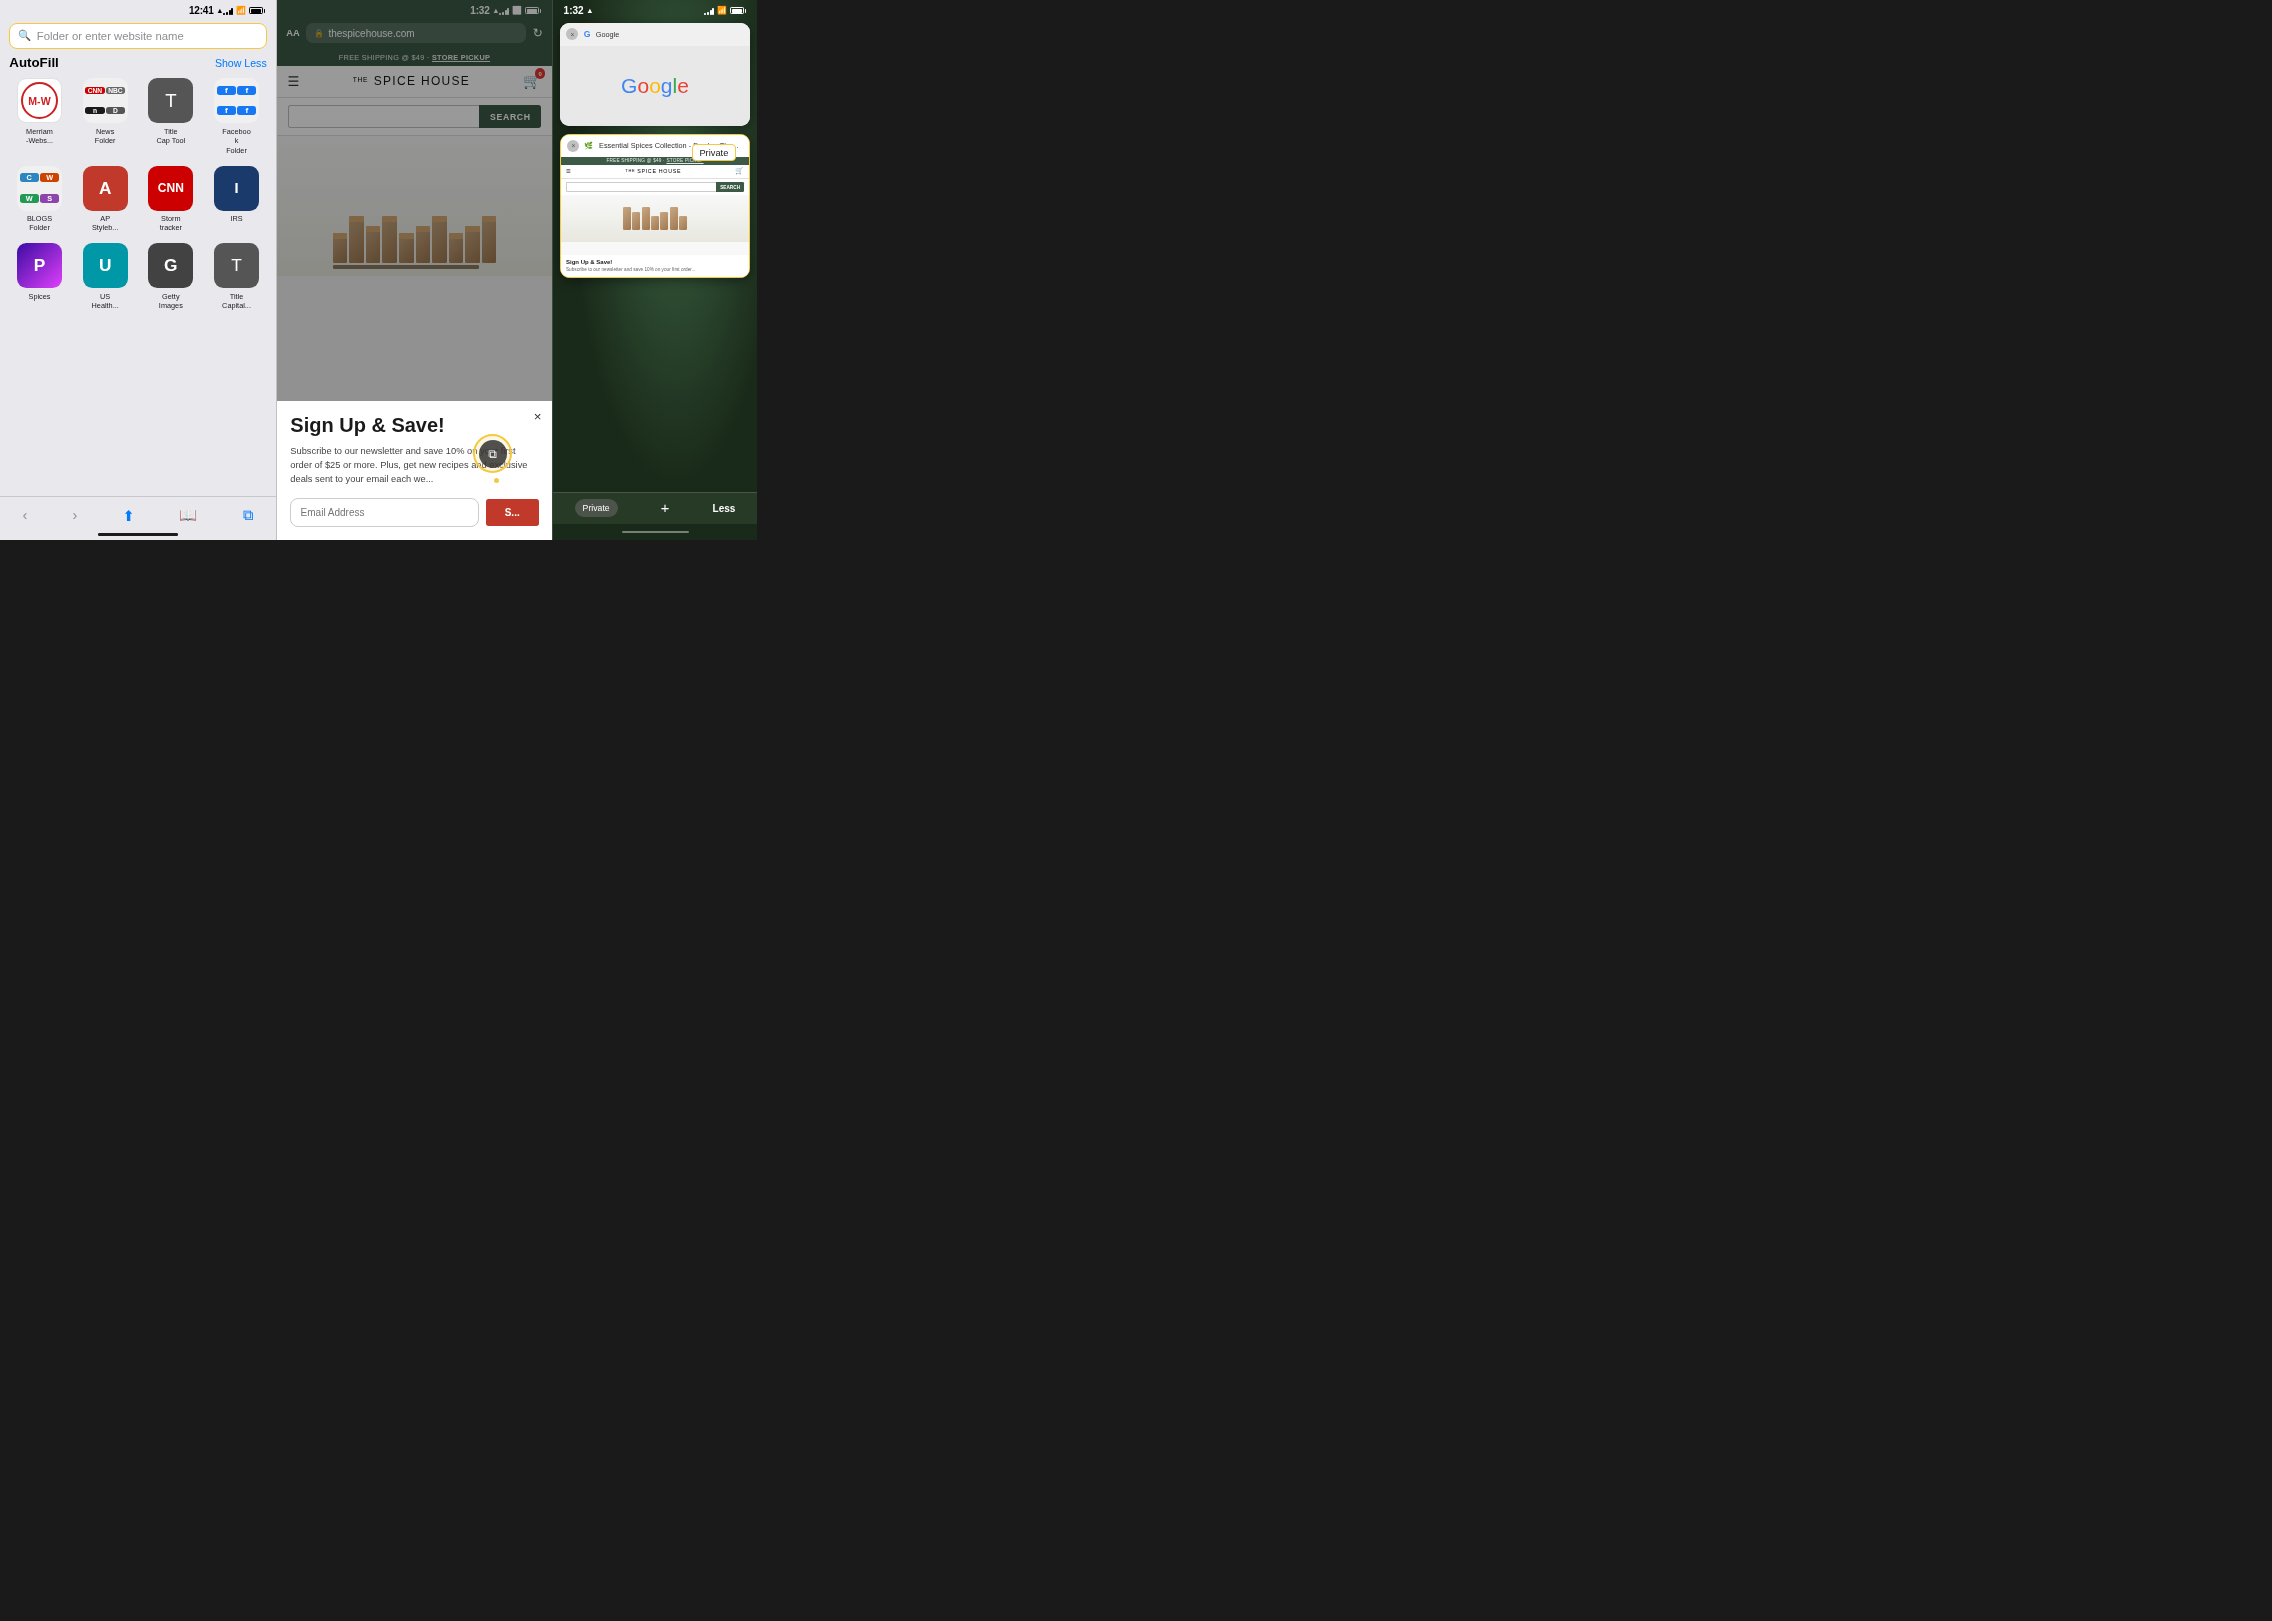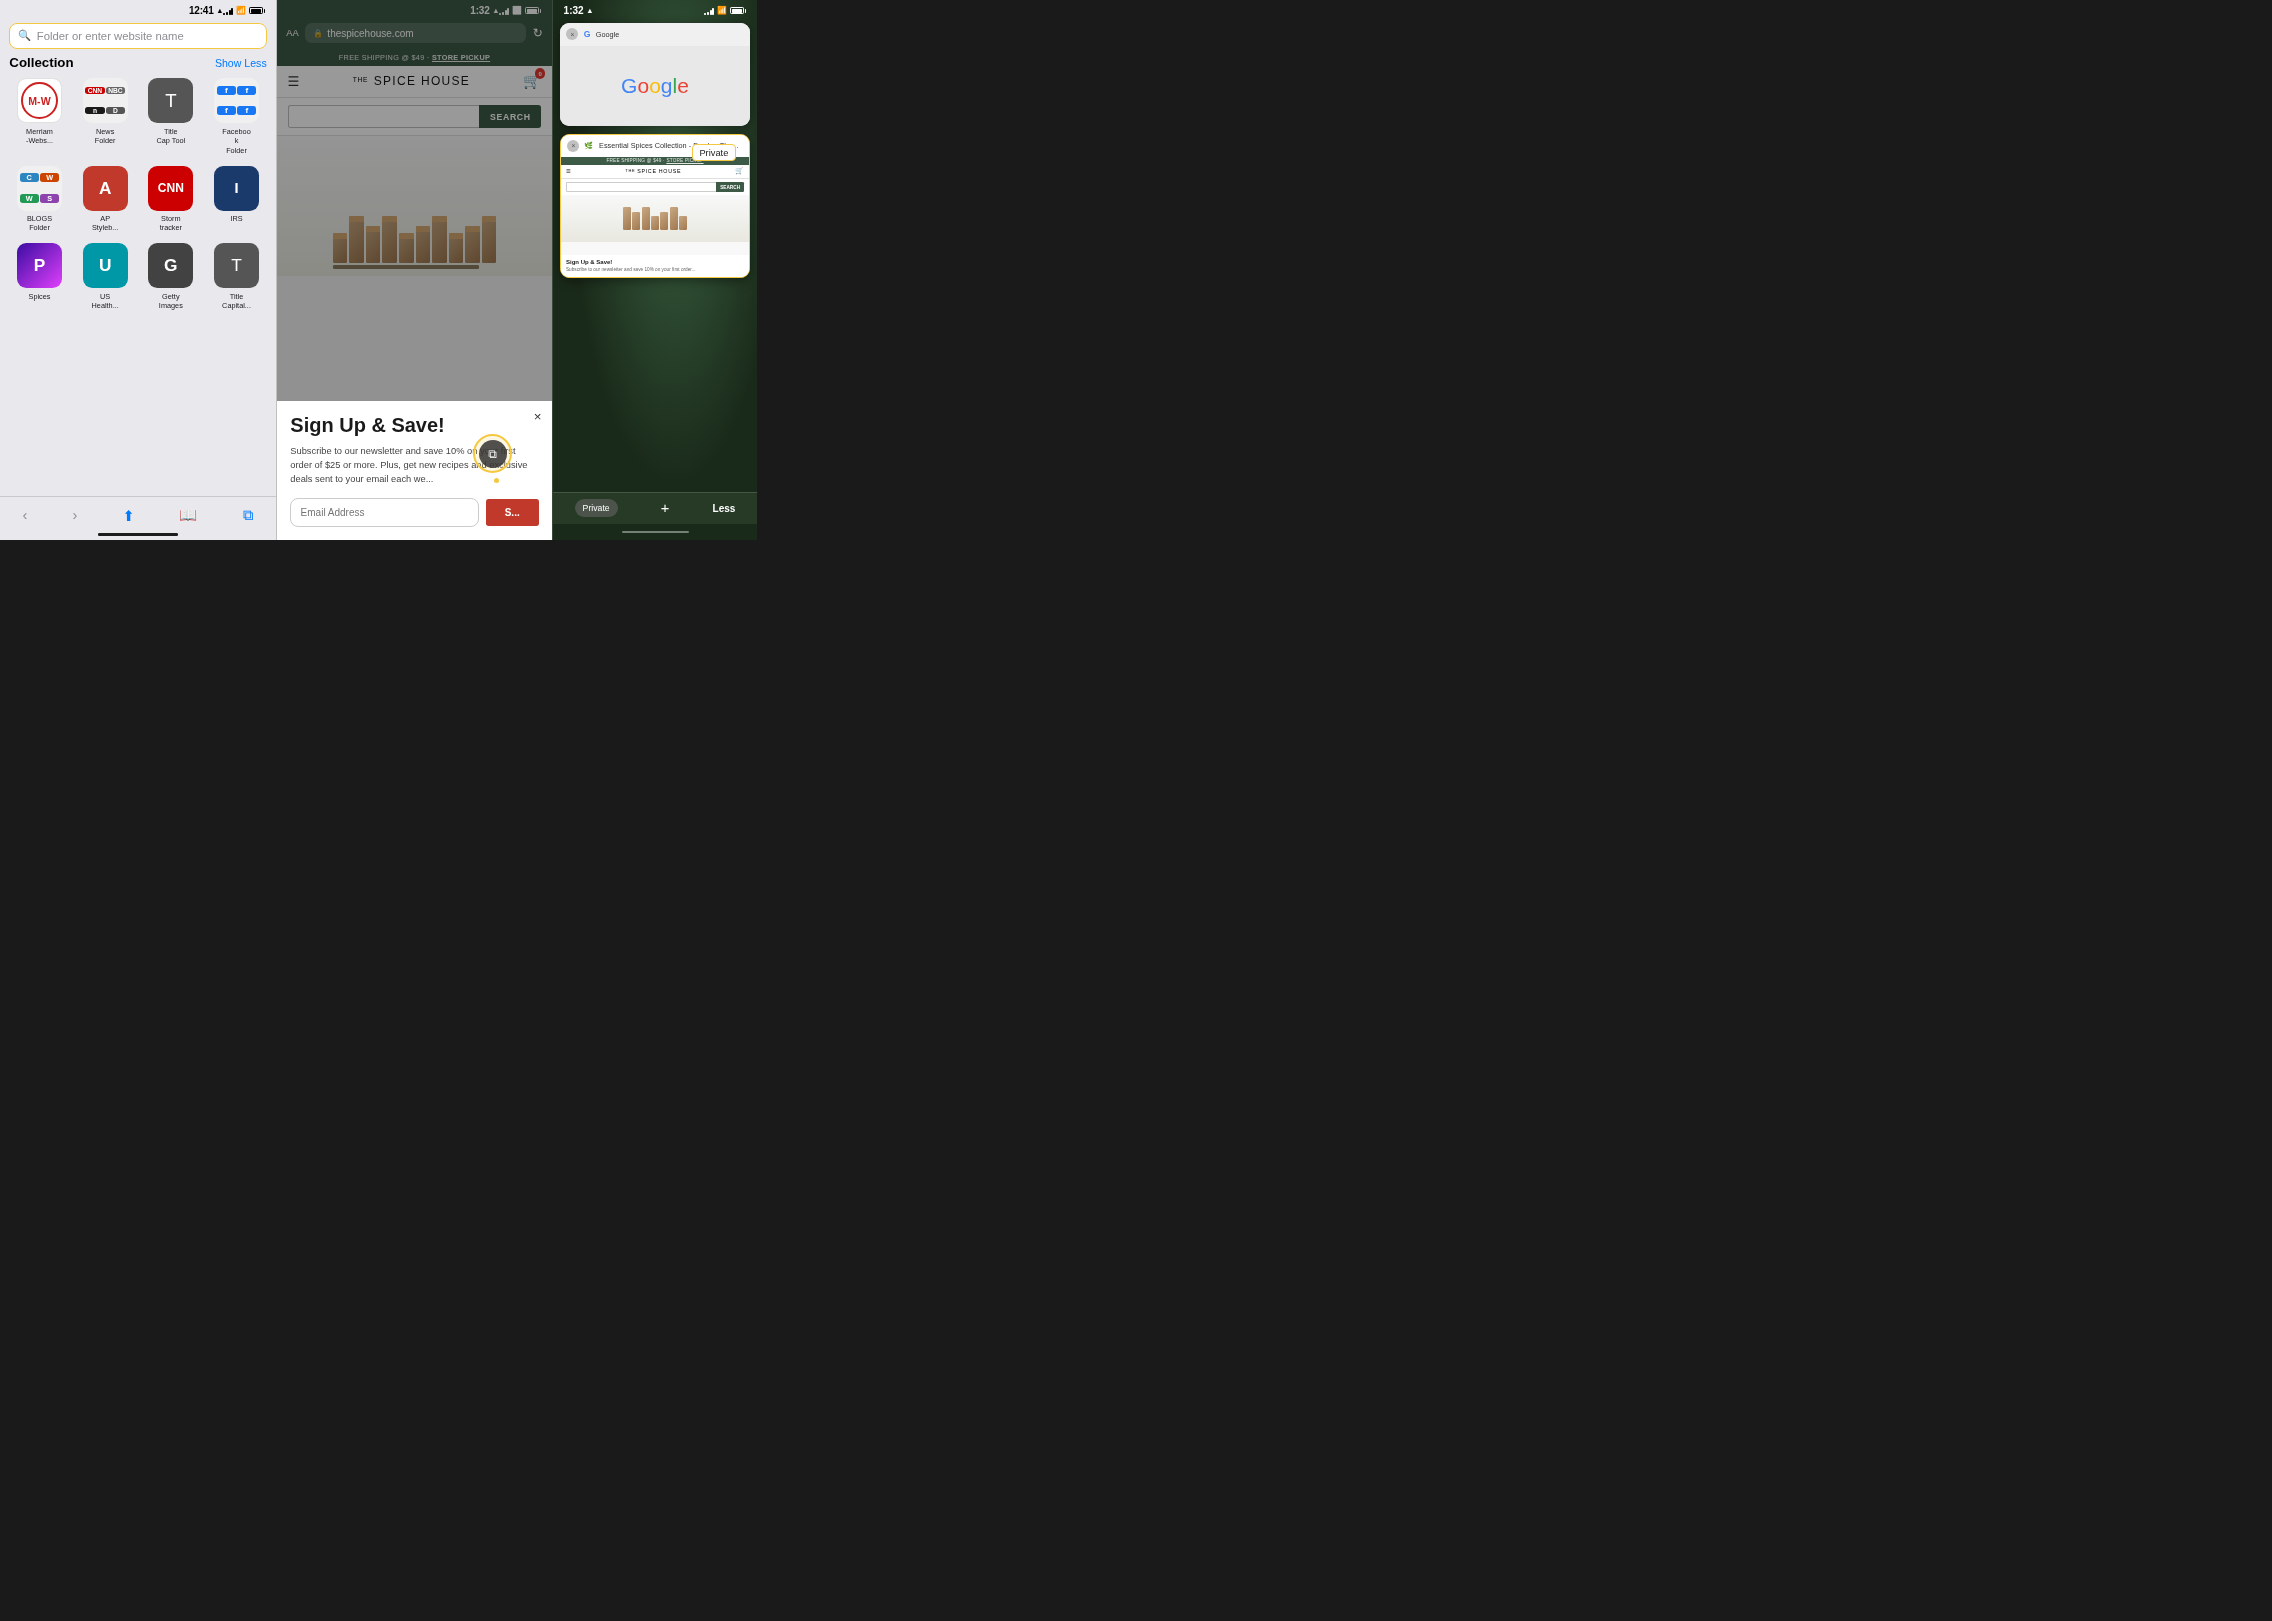--- a/index.html
+++ b/index.html
@@ -206,21 +206,21 @@
     }
     .status-bar-dark { background: #3d5a47; color: white; }
 
     .browser-bar {
       background: #3d5a47;
       padding: 4px 9.3px 6.7px;
       display: flex;
       align-items: center;
       gap: 6.7px;
     }
-    .aa-btn { color: white; font-size: 9.3px; font-weight: 400; cursor: pointer; }
+    .aa-btn { color: white; font-size: 9.3px; font-weight: 700; cursor: pointer; }
     .url-bar {
       flex: 1;
       background: rgba(255,255,255,0.15);
       border-radius: 6.7px;
       padding: 4.7px 8px;
       display: flex;
       align-items: center;
       gap: 4px;
     }
     .lock-icon { color: rgba(255,255,255,0.8); font-size: 8px; }
@@ -682,21 +682,21 @@
   <div class="search-bar-container">
     <div class="search-bar">
       <span class="search-icon-p1">🔍</span>
       <span class="search-placeholder">Folder or enter website name</span>
     </div>
   </div>
 
 
   <div class="favorites-section">
     <div class="favorites-header">
-      <span class="favorites-title">Collection</span>
+      <span class="favorites-title">AutoFill</span>
       <span class="show-less-btn">Show Less</span>
     </div>
     <div class="favorites-grid">
 
       <div class="fav-item">
         <div class="fav-icon icon-mw">
           <div class="icon-mw-inner">M-W</div>
         </div>
         <span class="fav-label">Merriam<br>-Webs...</span>
       </div>

